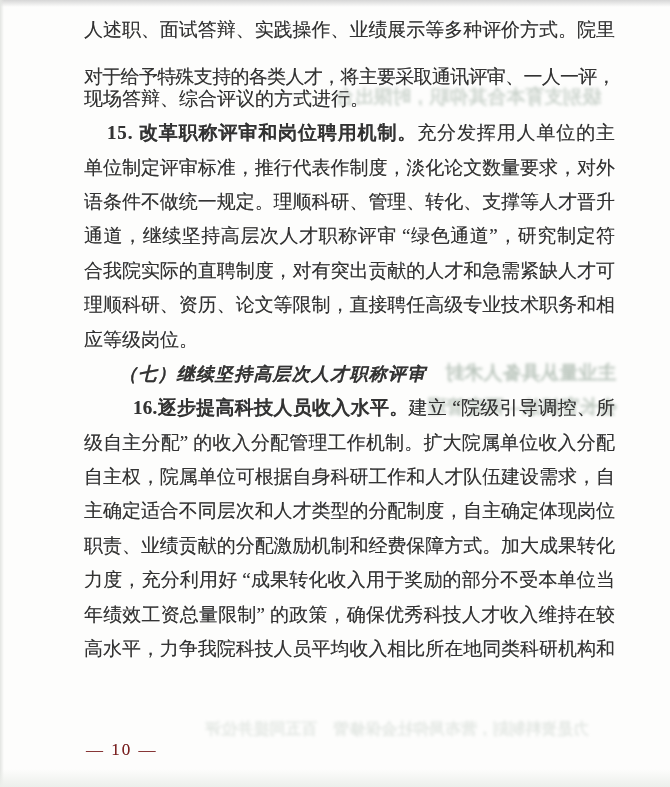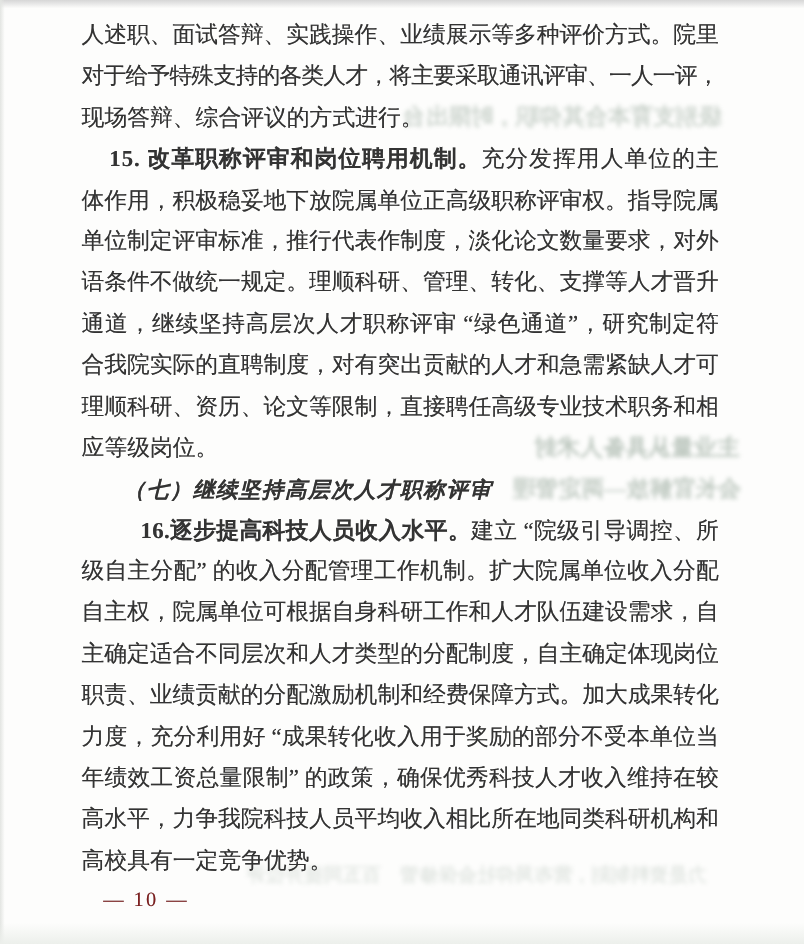--- a/index.html
+++ b/index.html
@@ -10,21 +10,21 @@
   }
   
   .edge-top   { position:absolute; top:0; left:0; width:670px; height:7px;
                 background:linear-gradient(#d6d6d6, rgba(255,255,255,0)); }
   .edge-left  { position:absolute; top:0; left:0; width:4px; height:787px;
                 background:linear-gradient(90deg,#e3e5e2, rgba(255,255,255,0)); }
   .edge-bottom{ position:absolute; bottom:0; left:0; width:670px; height:18px;
                 background:linear-gradient(rgba(238,241,237,0), #ecefeb); }
 
   .doc-body {
-    position:absolute; left:68px; top:13px; width:531px;
+    position:absolute; left:84px; top:13px; width:531px;
     color:#333333; font-size:19px; line-height:34.4px;
     text-shadow:0 0 0.5px rgba(51,51,51,0.55);
   }
   .line { height:34.4px; overflow:visible; }
   .fit  { display:inline-block; white-space:nowrap; }
   .line b { font-weight:bold; }
   .line.heading { font-weight:bold; font-style:italic; font-size:18px; letter-spacing:1.2px; }
   .ind-a { padding-left:23px; }
   .ind-b { padding-left:35px; }
   .ind-c { padding-left:49px; }
@@ -56,36 +56,34 @@
 
   <div class="bleed-layer" id="bleed-layer">
       <div class="bleed bleed-0">级别支育本合其仰职，时限出台</div>
       <div class="bleed bleed-1">主业量从具备人术封</div>
       <div class="bleed bleed-2">会长官解放—两定管理</div>
       <div class="bleed bleed-3">力是资料制刻，营布局仰社会保修管　百五同提并位评</div>
     </div>
 
   <div class="doc-body" id="doc-body">
       <div class="line j"><span class="fit" style="letter-spacing: -0.04px;">人述职、面试答辩、实践操作、业绩展示等多种评价方式。院里</span></div>
-      <div class="line j"><span class="fit" style="letter-spacing: -0.69px;">对于给予特殊支持的各类人才，将主要采取通讯评审、一人一评，</span></div>
+      <div class="line j"><span class="fit" style="letter-spacing: -0.69px; margin-top: 13px;">对于给予特殊支持的各类人才，将主要采取通讯评审、一人一评，</span></div>
       <div class="line flush"><span class="fit">现场答辩、综合评议的方式进行。</span></div>
       <div class="line ind-a j"><span class="fit" style="letter-spacing: 0.87px;"><b>15. 改革职称评审和岗位聘用机制。</b>充分发挥用人单位的主</span></div>
-      <div class="line j"><span class="fit" style="letter-spacing: -0.04px;">体作用，积极稳妥地下放院属单位正高级职称评审权。指导院属</span></div>
       <div class="line j"><span class="fit" style="letter-spacing: -0.04px;">单位制定评审标准，推行代表作制度，淡化论文数量要求，对外</span></div>
       <div class="line j"><span class="fit" style="letter-spacing: -0.04px;">语条件不做统一规定。理顺科研、管理、转化、支撑等人才晋升</span></div>
       <div class="line j"><span class="fit" style="letter-spacing: 0.55px;">通道，继续坚持高层次人才职称评审 “绿色通道”，研究制定符</span></div>
       <div class="line j"><span class="fit" style="letter-spacing: -0.04px;">合我院实际的直聘制度，对有突出贡献的人才和急需紧缺人才可</span></div>
       <div class="line j"><span class="fit" style="letter-spacing: -0.04px;">理顺科研、资历、论文等限制，直接聘任高级专业技术职务和相</span></div>
       <div class="line flush"><span class="fit">应等级岗位。</span></div>
       <div class="line ind-b heading flush"><span class="fit"><b>（七）继续坚持高层次人才职称评审</b></span></div>
       <div class="line ind-c j"><span class="fit" style="letter-spacing: 0.3px;"><b>16.逐步提高科技人员收入水平。</b>建立 “院级引导调控、所</span></div>
       <div class="line j"><span class="fit" style="letter-spacing: 0.17px;">级自主分配” 的收入分配管理工作机制。扩大院属单位收入分配</span></div>
       <div class="line j"><span class="fit" style="letter-spacing: -0.04px;">自主权，院属单位可根据自身科研工作和人才队伍建设需求，自</span></div>
       <div class="line j"><span class="fit" style="letter-spacing: -0.04px;">主确定适合不同层次和人才类型的分配制度，自主确定体现岗位</span></div>
       <div class="line j"><span class="fit" style="letter-spacing: -0.04px;">职责、业绩贡献的分配激励机制和经费保障方式。加大成果转化</span></div>
       <div class="line j"><span class="fit" style="letter-spacing: 0.17px;">力度，充分利用好 “成果转化收入用于奖励的部分不受本单位当</span></div>
       <div class="line j"><span class="fit" style="letter-spacing: 0.17px;">年绩效工资总量限制” 的政策，确保优秀科技人才收入维持在较</span></div>
       <div class="line j"><span class="fit" style="letter-spacing: -0.04px;">高水平，力争我院科技人员平均收入相比所在地同类科研机构和</span></div>
-      <div class="line flush"><span class="fit">高校具有一定竞争优势。</span></div>
     </div>
 
   <div class="page-number">— 10 —</div>
 </div>
 
 </body></html>

